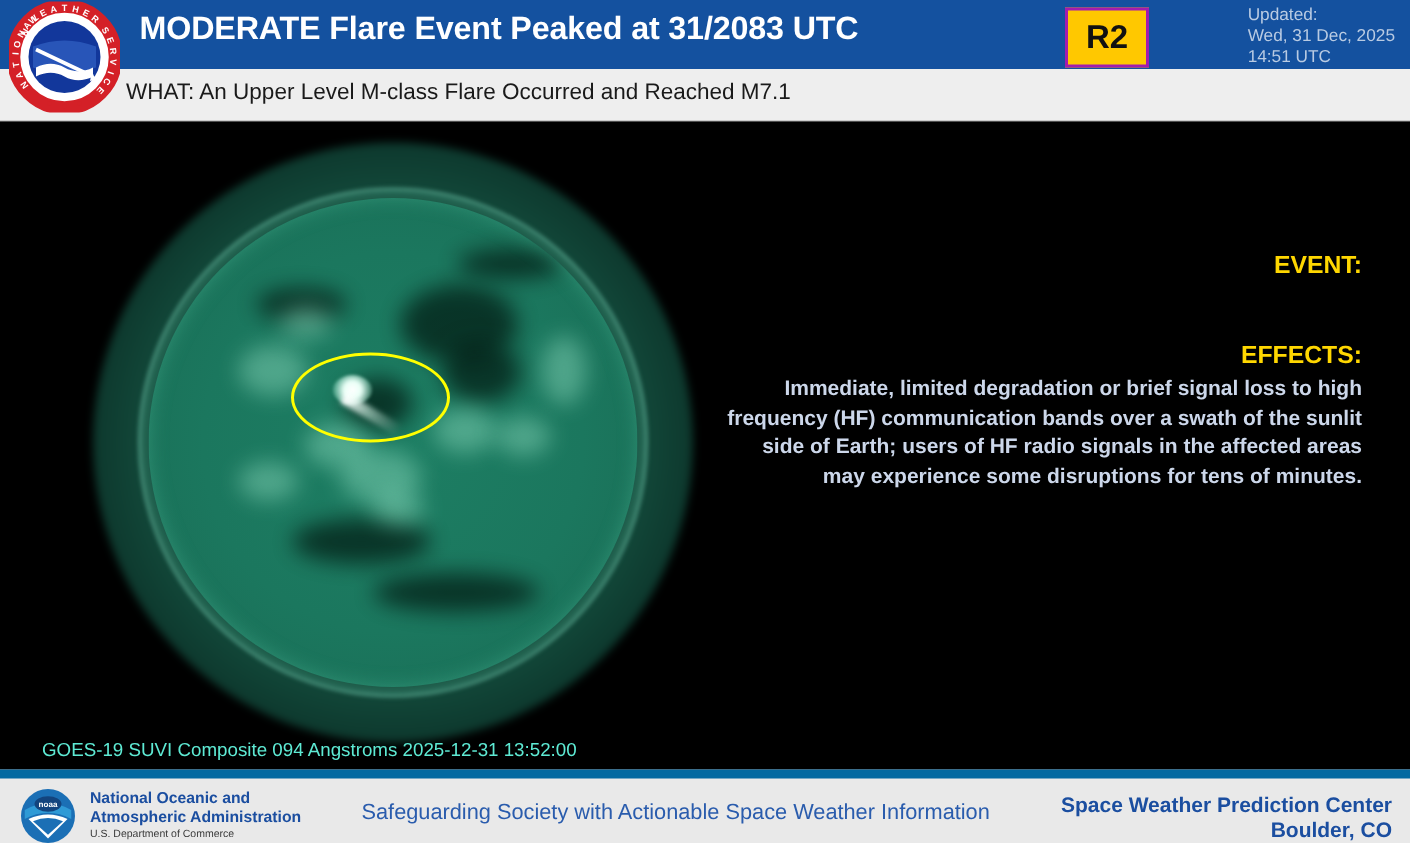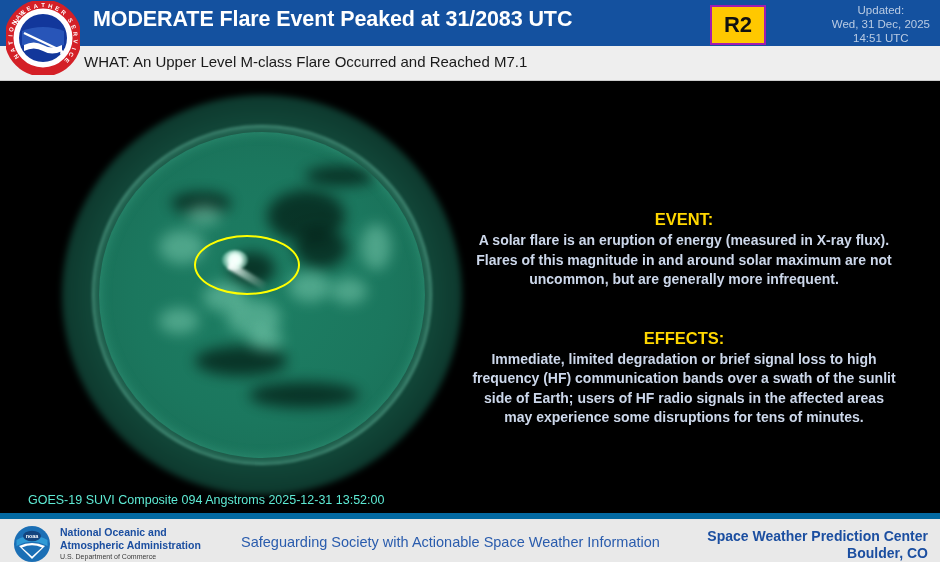--- a/index.html
+++ b/index.html
@@ -70,21 +70,21 @@
     align-items: center;
     justify-content: center;
     font-size: 22px;
     font-weight: bold;
     color: #111111;
   }
 
   .updated-block {
     position: absolute;
     right: 10px; top: 3px;
-    text-align: center;
+    text-align: left;
     font-size: 11.5px;
     color: #b9cbe3;
     line-height: 14px;
   }
 
   
   .main-area {
     position: absolute;
     left: 0; top: 81px;
     width: 940px; height: 432px;
@@ -187,24 +187,23 @@
     position: absolute;
     left: 28px; top: 412px;
     font-size: 12.5px;
     color: #5eead4;
     white-space: nowrap;
   }
 
   
   .text-panel {
     position: absolute;
-    left: 472px; top: 86px;
+    left: 484px; top: 86px;
     width: 424px;
-    text-align: center;
-    margin-top: 42px;
+    text-align: right;
   }
   .sec-head {
     font-size: 16.5px;
     font-weight: bold;
     color: #ffd700;
     margin: 0 0 2px 0;
     line-height: 20px;
   }
   .sec-body {
     font-size: 14px;
@@ -355,21 +354,20 @@
       <div class="flare-streak"></div>
       <div class="flare-ellipse"></div>
     </div>
 
     <div class="sun-caption">GOES-19 SUVI Composite 094 Angstroms 2025-12-31 13:52:00</div>
 
     <div class="text-panel">
 
       <div>
         <p class="sec-head">EVENT:</p>
-        <p class="sec-body">A solar flare is an eruption of energy (measured in X-ray flux). Flares of this magnitude in and around solar maximum are not uncommon, but are generally more infrequent.</p>
       </div>
 
       <div class="sec-gap-1"></div>
 
       <div>
       </div>
 
       <div class="sec-gap-2"></div>
 
       <div>

